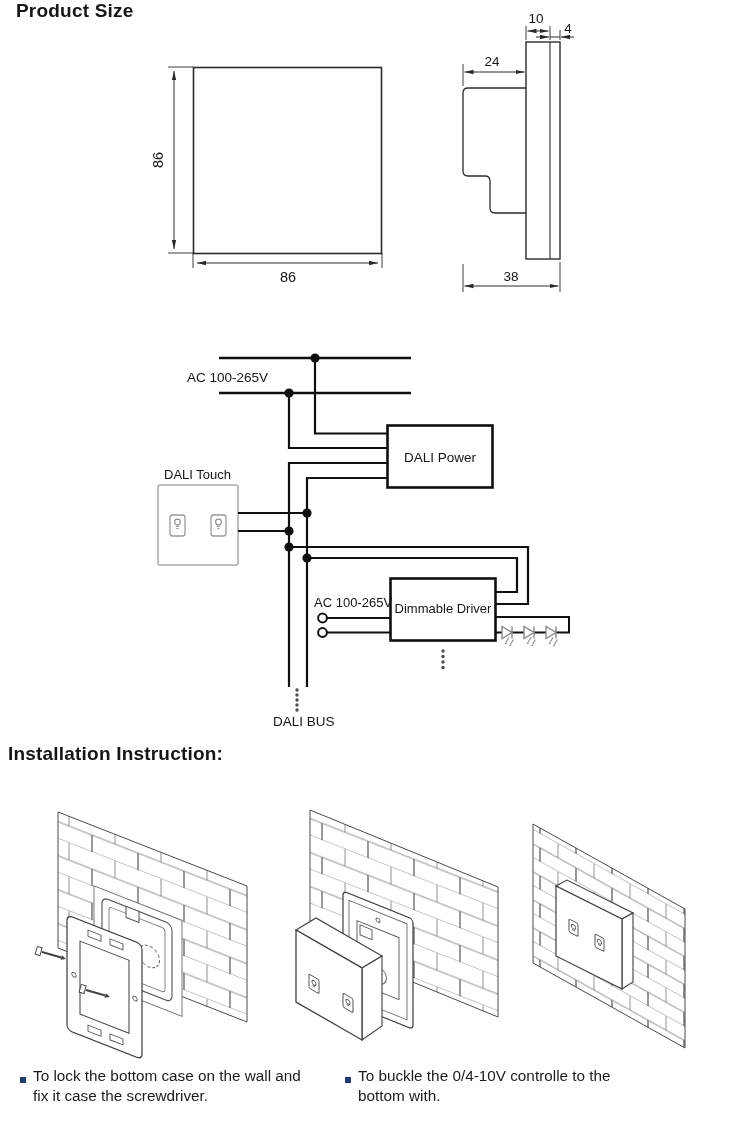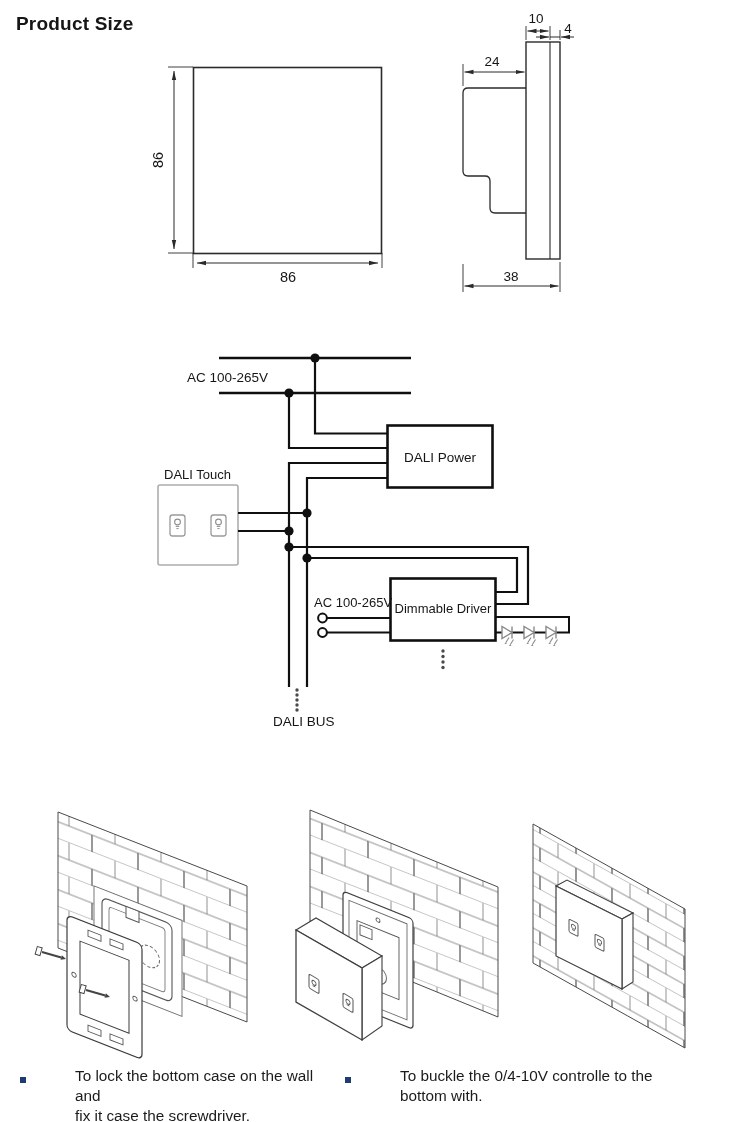--- a/index.html
+++ b/index.html
@@ -1,30 +1,31 @@
 <!DOCTYPE html>
 <html><head>
 <meta charset="utf-8">
 <style>
   html,body{margin:0;padding:0;background:#fff;}
   .page{position:relative;width:750px;height:1122px;background:#ffffff;overflow:hidden;
         font-family:"Liberation Sans","DejaVu Sans",sans-serif;}
   .abs{position:absolute;}
   .h1{position:absolute;font-weight:bold;font-size:19px;color:#161616;letter-spacing:.2px;white-space:nowrap;}
   .cap{position:absolute;font-size:15.3px;line-height:20px;color:#1b1b1b;}
-  .cap span{display:block;margin-left:42px;}
+  .cap span{display:block;}
   .bullet{position:absolute;width:6px;height:6px;background:#203a72;}
   svg text{font-family:"Liberation Sans","DejaVu Sans",sans-serif;fill:#161616;}
 </style>
 </head>
 <body>
 
 <div class="page">
 
-  <div class="h1" style="left:16px;top:13px;">Product Size</div>
+  <div class="h1" style="left:16px;top:0;">Product Size</div>
+  <div class="h1" style="left:8px;top:743px;">Installation Instruction:</div>
 
   <svg class="abs" style="left:0;top:0;" width="750" height="300" viewBox="0 0 750 300">
     <defs>
       <marker id="dimarrow" orient="auto-start-reverse" markerUnits="userSpaceOnUse" markerWidth="10" markerHeight="8" refX="9" refY="3">
         <path d="M0 0.8 L9 3 L0 5.2 Z" fill="#2a2a2a"></path>
       </marker>
     </defs>
 
     <g>
       <rect x="193.5" y="67.5" width="188" height="186" fill="#fff" stroke="#2b2b2b" stroke-width="1.6"></rect>

